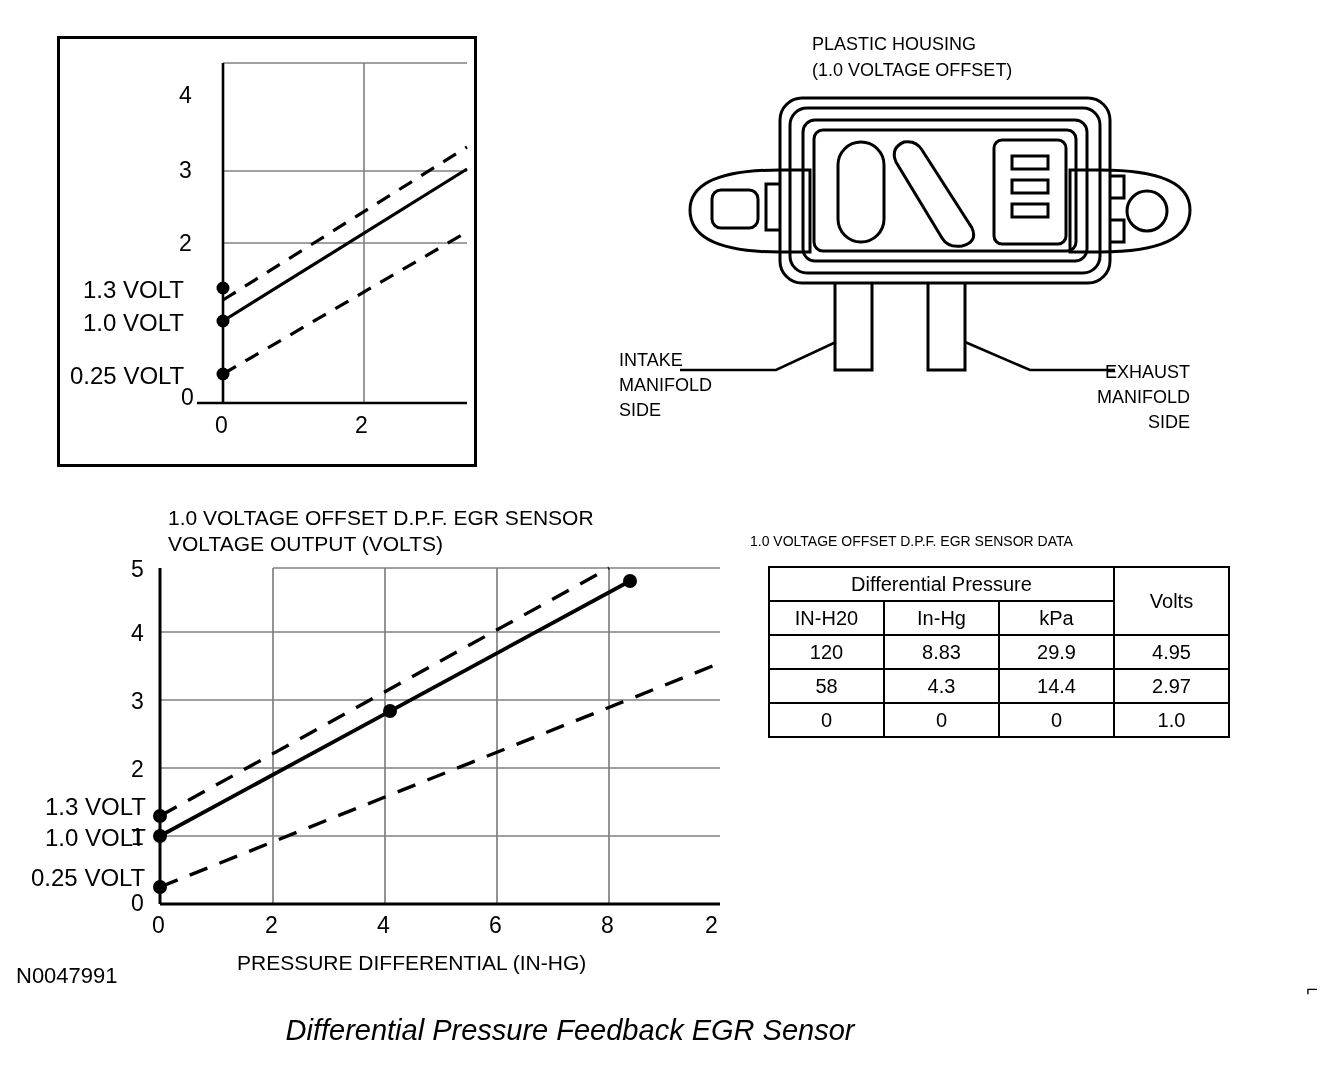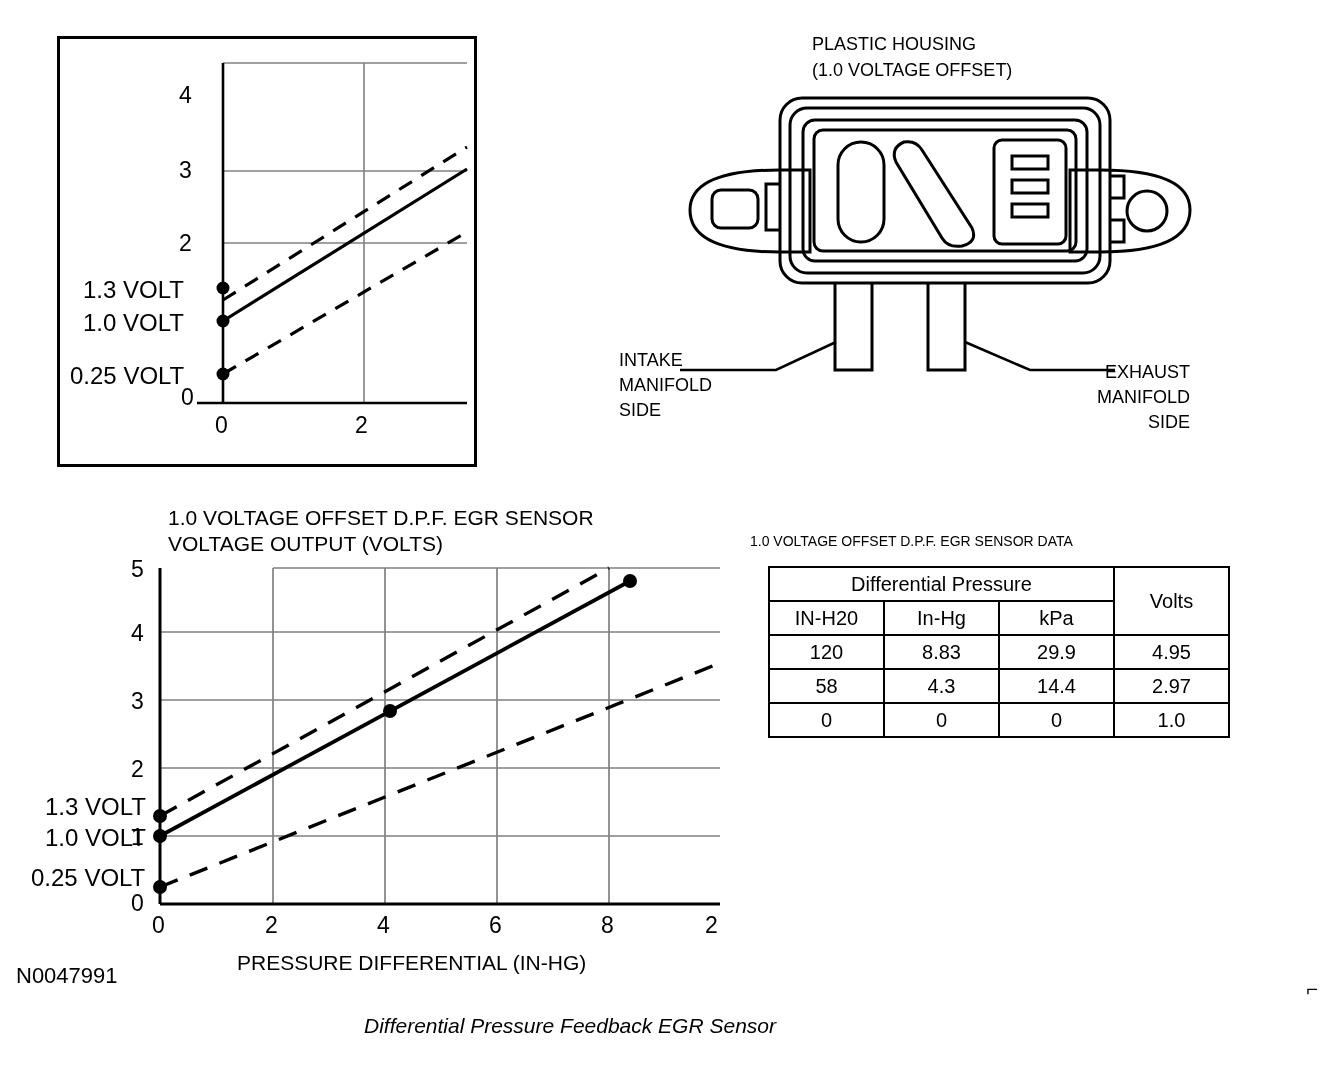--- a/index.html
+++ b/index.html
@@ -80,21 +80,21 @@
   #data-table .c3 { width: 113px; }
 
   
   #figure-code {
     left: 16px; top: 963px;
     font-size: 22px;
   }
   #figure-caption {
     left: 0; top: 1014px; width: 1140px;
     text-align: center;
-    font-size: 21px;
+    font-size: 29px;
     font-style: italic;
     font-family: "Liberation Sans", sans-serif;
   }
   #corner-mark {
     right: 10px; top: 978px;
     font-size: 20px;
     color: #000;
   }
 </style>
 </head>

